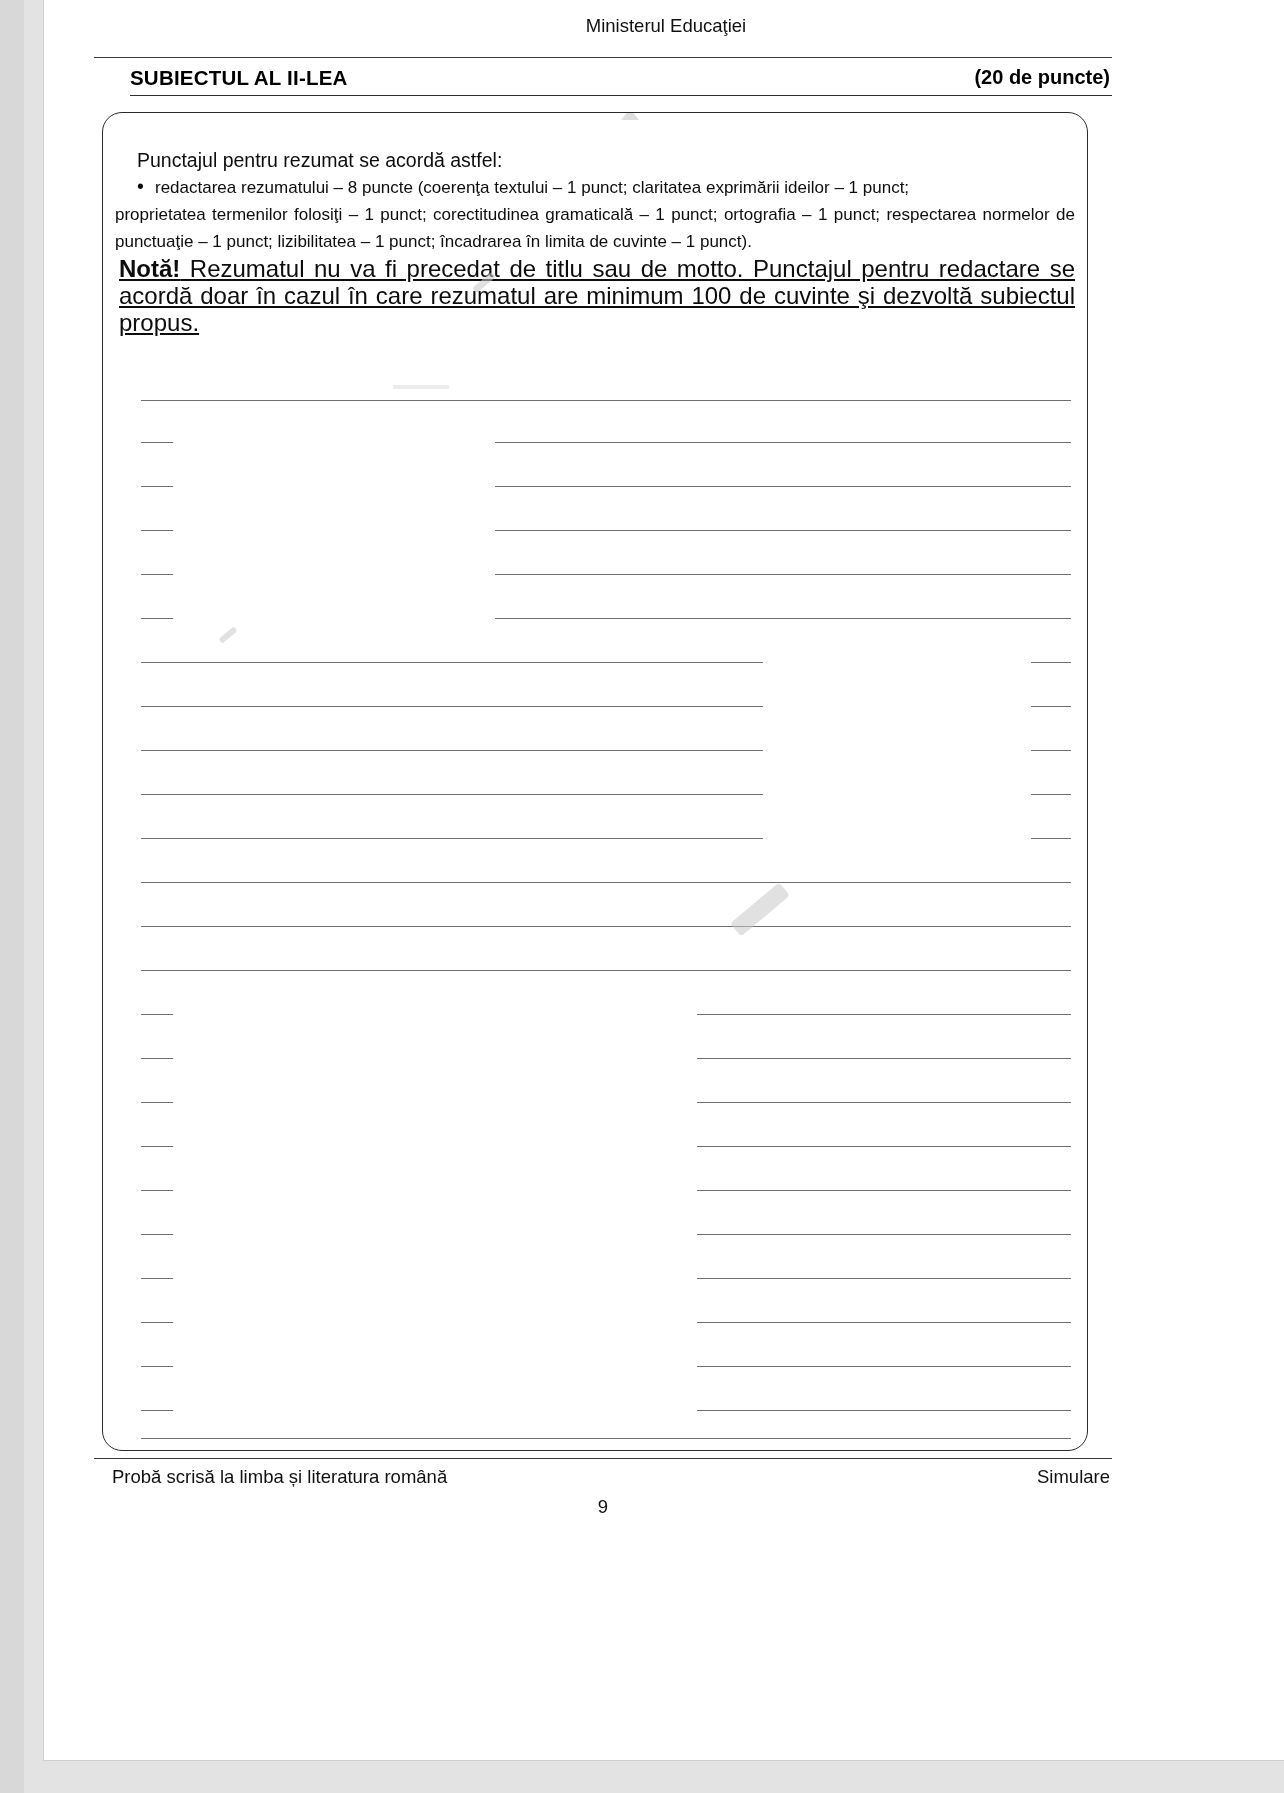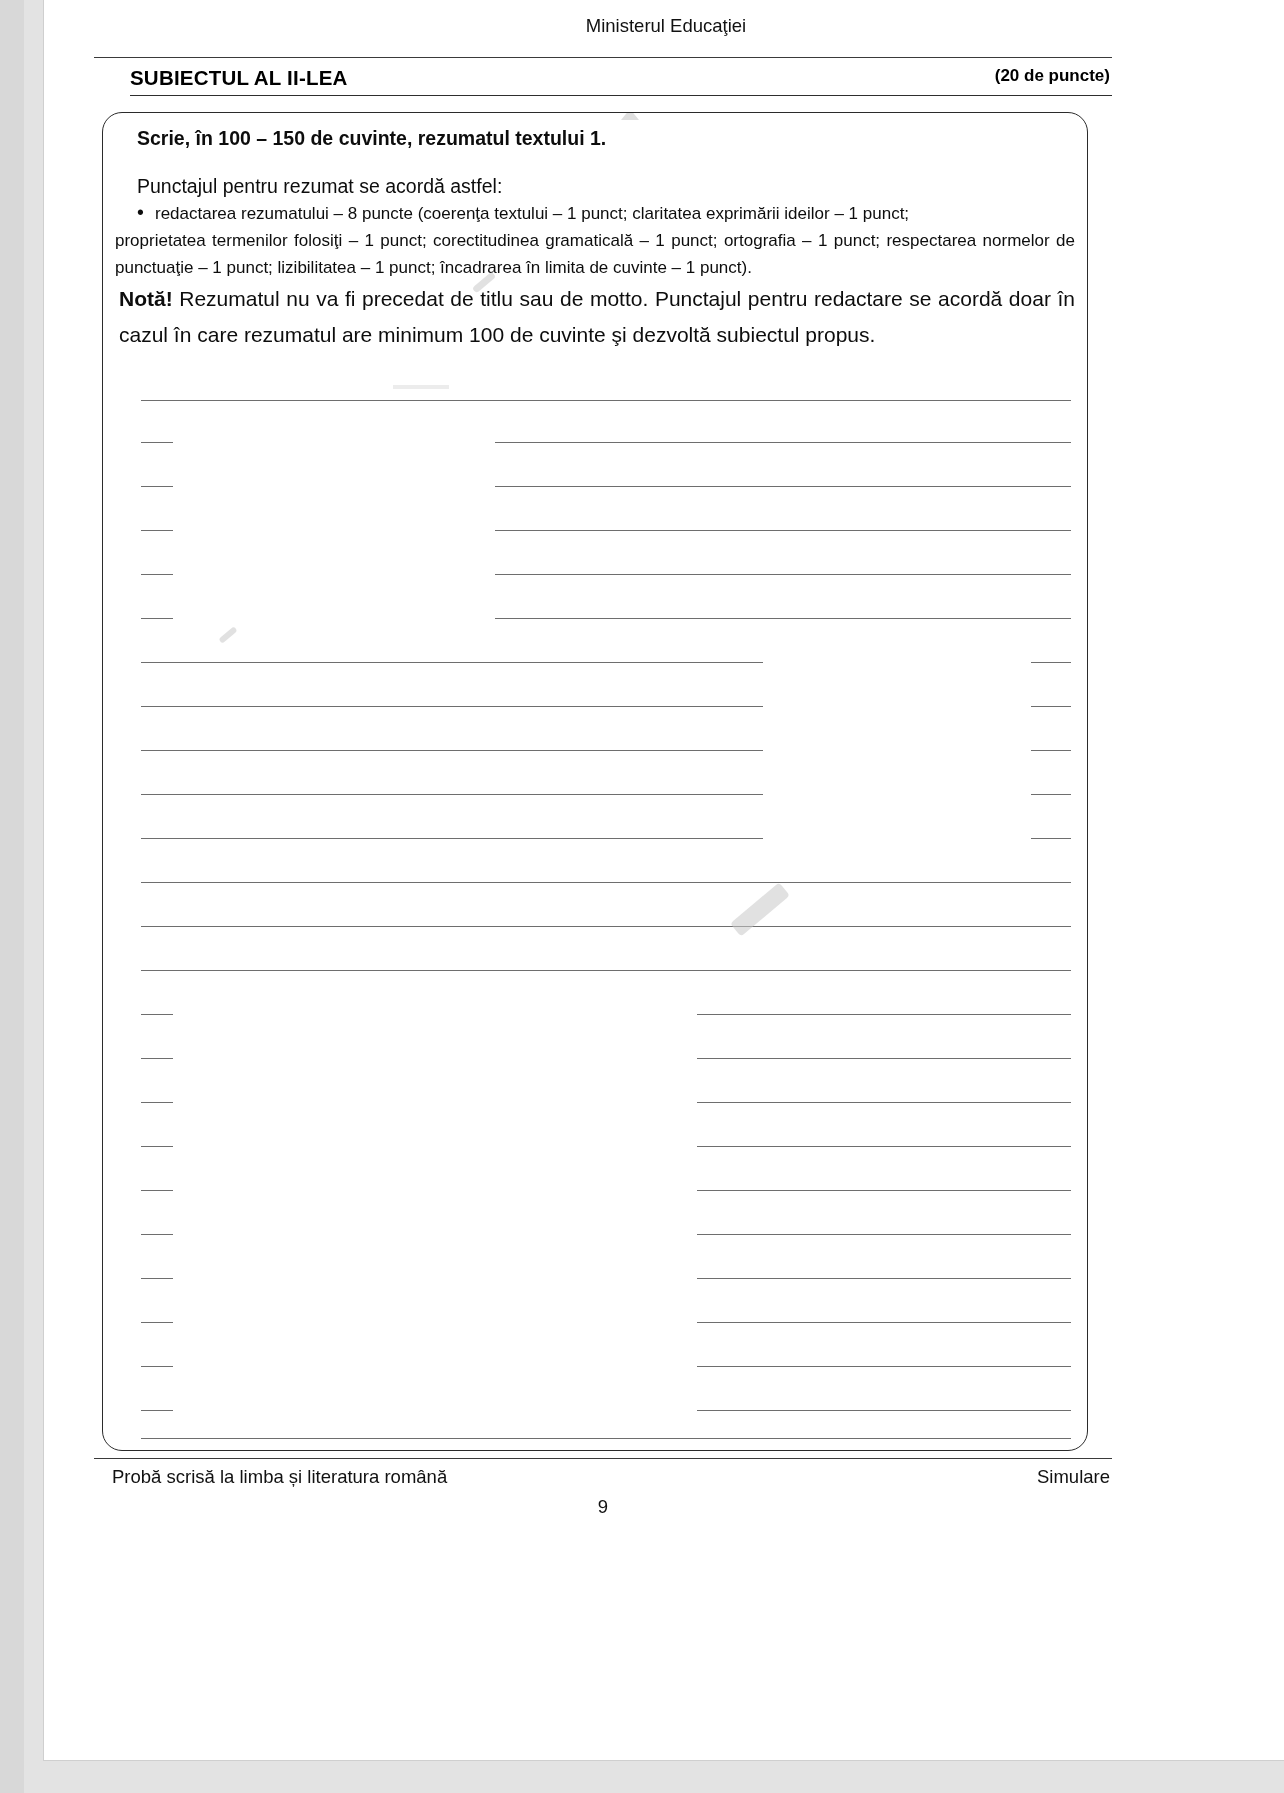--- a/index.html
+++ b/index.html
@@ -63,21 +63,21 @@
     top: 0px;
     font-size: 20.5px;
     font-weight: bold;
     letter-spacing: 0.2px;
     color: #000;
   }
   .subject-points {
     position: absolute;
     right: 2px;
     top: 0px;
-    font-size: 17px;
+    font-size: 20px;
     font-weight: bold;
     color: #000;
   }
   .subject-underline {
     position: absolute;
     left: 36px;
     top: 29px;
     width: 982px;
     height: 0;
     border-top: 1.5px solid #2e2e2e;
@@ -126,24 +126,25 @@
     display: inline-block;
     width: 18px;
   }
   .ins-flow {
     font-size: 17px;
     line-height: 27px;
     text-align: justify;
     text-justify: inter-word;
   }
   .ins-note {
-    font-size: 21px;
-    line-height: 36px;
+    font-size: 24px;
+    line-height: 27px;
     padding-left: 4px;
     text-align: justify;
+    text-decoration: underline;
   }
   .ins-note b { font-weight: bold; }
 
   
   .rules { position: absolute; left: 0; top: 0; width: 100%; height: 100%; }
   .rule {
     position: absolute;
     height: 0;
     border-top: 1.3px solid #6e6e6e;
   }
@@ -220,21 +221,20 @@
 
     <div class="subject-row">
       <div class="subject-title">SUBIECTUL AL II-LEA</div>
       <div class="subject-points">(20 de puncte)</div>
       <div class="subject-underline"></div>
     </div>
 
     <div class="answer-box">
 
       <div class="instructions">
-        <div class="ins-title">Scrie, în 100 – 150 de cuvinte, rezumatul textului 1.</div>
         <div class="ins-spacer"></div>
         <div class="ins-sub"><b>Punctajul pentru rezumat se acordă astfel</b><span>:</span></div>
         <div class="ins-bullet"><span class="dot">•</span><span class="ins-flow">redactarea rezumatului – 8 puncte (coerenţa textului – 1 punct; claritatea exprimării ideilor – 1 punct;</span></div>
         <div class="ins-flow">proprietatea termenilor folosiţi – 1 punct; corectitudinea gramaticală – 1 punct; ortografia – 1 punct; respectarea normelor de punctuaţie – 1 punct; lizibilitatea – 1 punct; încadrarea în limita de cuvinte – 1 punct).</div>
         <div class="ins-note"><b>Notă!</b><span> Rezumatul nu va fi precedat de titlu sau de motto. Punctajul pentru redactare se acordă doar în cazul în care rezumatul are minimum 100 de cuvinte şi dezvoltă subiectul propus.</span></div>
       </div>
 
       <div class="rules">
           <div class="rule" style="left: 38px; top: 287px; width: 930px;"></div>
           <div class="rule" style="left: 38px; top: 329px; width: 32px;"></div>

